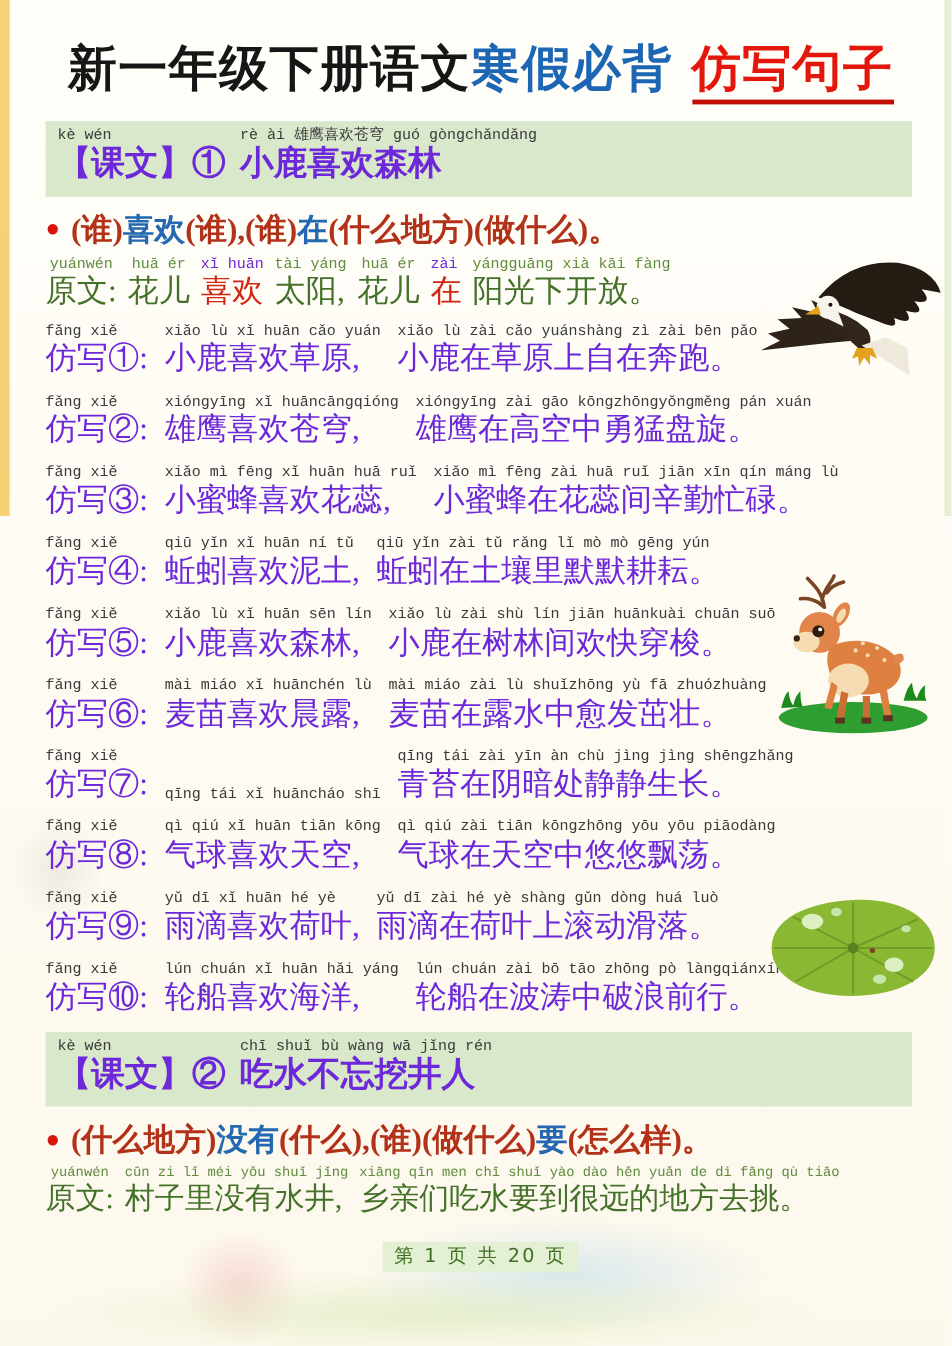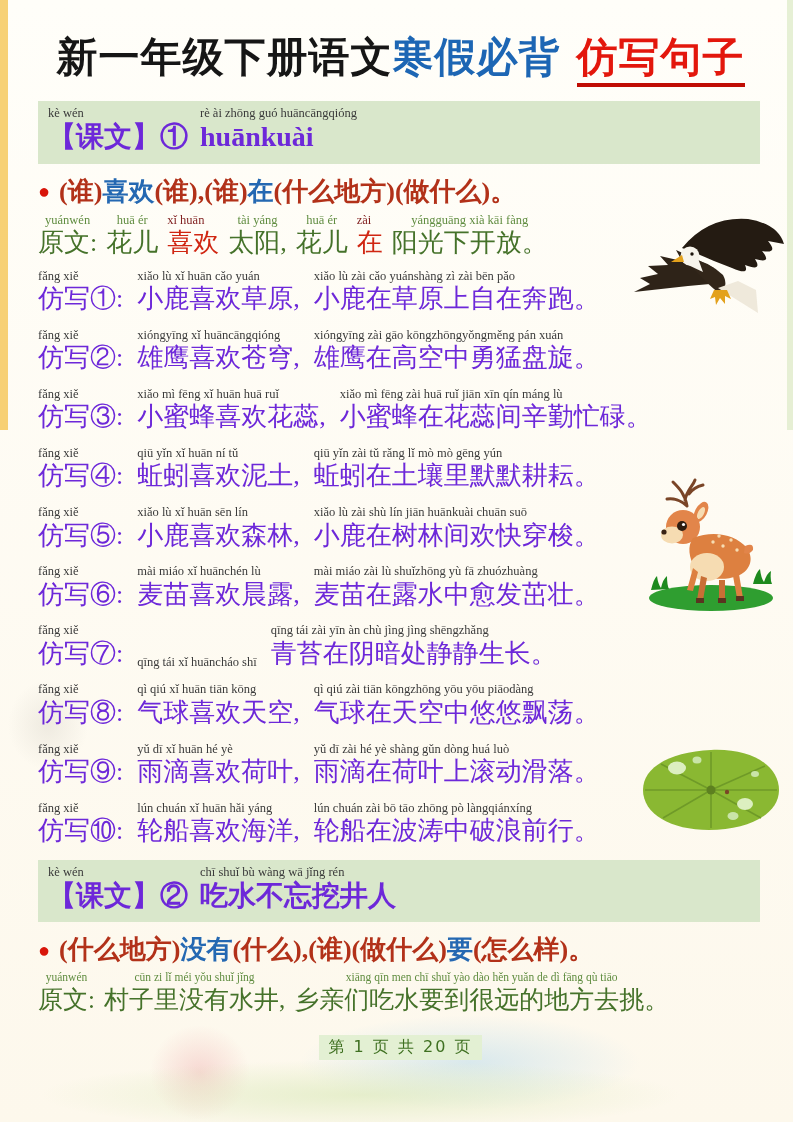--- a/index.html
+++ b/index.html
@@ -19,37 +19,37 @@
   .content{position:relative;z-index:2;padding:24px 30px 0 38px;}
 
   .title{font-size:41px;font-weight:900;text-align:center;margin:6px 0 16px;white-space:nowrap;letter-spacing:1px;color:#161616;}
   .title .t-blue{color:#1d66b4;}
   .title .t-red{color:#e3170c;border-bottom:4px solid #c00d04;padding-bottom:3px;margin-left:16px;}
 
   .banner{background:#d9e7cb;padding:5px 10px 9px 10px;width:702px;}
   .line{display:flex;align-items:flex-end;flex-wrap:nowrap;}
   .seg{display:flex;flex-direction:column;margin-right:9px;}
   .py{font-size:12.5px;line-height:1.15;color:#3a3a3a;white-space:nowrap;
-      font-family:Liberation Serif, serif;}
+      font-family:Liberation Mono, monospace;}
   .zh{font-size:26px;line-height:1.22;color:#6d28d9;white-space:nowrap;}
 
   .banner .zh{font-size:28px;font-weight:600;}
   .banner .seg{margin-right:12px;}
 
   .pattern{margin:12px 0 4px 0;display:flex;align-items:center;white-space:nowrap;}
   .bullet{color:#d8150a;font-size:20px;margin-right:9px;line-height:1;}
   .pattern .t{font-size:26px;font-weight:700;line-height:1.2;}
   .c-red{color:#b23119;}
   .c-blue{color:#2468b2;}
 
   .yuanwen{margin:6px 0 10px 0;}
   .c-green .zh{color:#45722a;}
   .c-green .py{color:#5f8c3f;text-align:center;}
   .c-hred .zh{color:#d02612;}
-  .c-hred .py{color:#7f1d1d;}
+  .c-hred .py{color:#6d28d9;}
 
   .fx-row{margin-bottom:13px;}
   .fx-row .seg{margin-right:14px;}
 
   .sec2{margin-top:10px;}
   .yw2 .zh{font-size:25px;}
   .yw2 .py{font-size:11.5px;}
 
   .footer-wrap{text-align:center;margin-top:20px;}
   .footer{display:inline-block;background:#e3f0d3;color:#3f7021;font-size:16px;padding:2px 10px;
@@ -74,22 +74,22 @@
 
   <h1 class="title"><span>新一年级下册语文</span><span class="t-blue">寒假必背</span><span class="t-red">仿写句子</span></h1>
 
   <div class="banner">
     <div class="line" id="header1">
         <span class="seg">
           <span class="py">kè wén</span>
           <span class="zh">【课文】①</span>
         </span>
         <span class="seg">
-          <span class="py">rè ài zhōng guó huāncāngqióng</span>
-          <span class="zh">huānkuài</span>
+          <span class="py">rè ài 雄鹰喜欢苍穹 guó gòngchǎndǎng</span>
+          <span class="zh">小鹿喜欢森林</span>
         </span>
       </div>
   </div>
 
   <div class="pattern" id="pattern1">
       <span class="bullet">●</span>
       <span class="t c-red">(谁)</span>
       <span class="t c-blue">喜欢</span>
       <span class="t c-red">(谁),</span>
       <span class="t c-red">(谁)</span>

